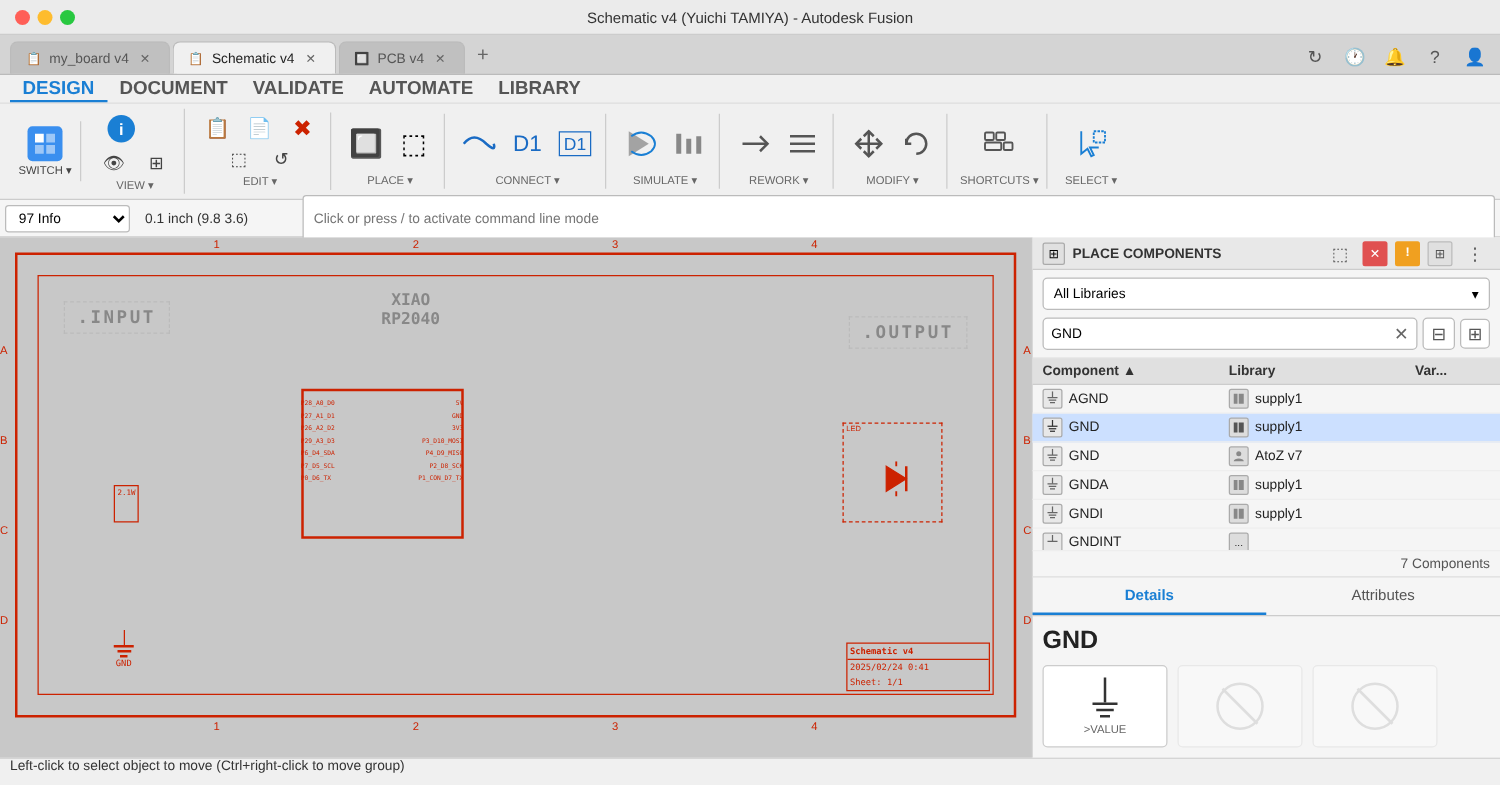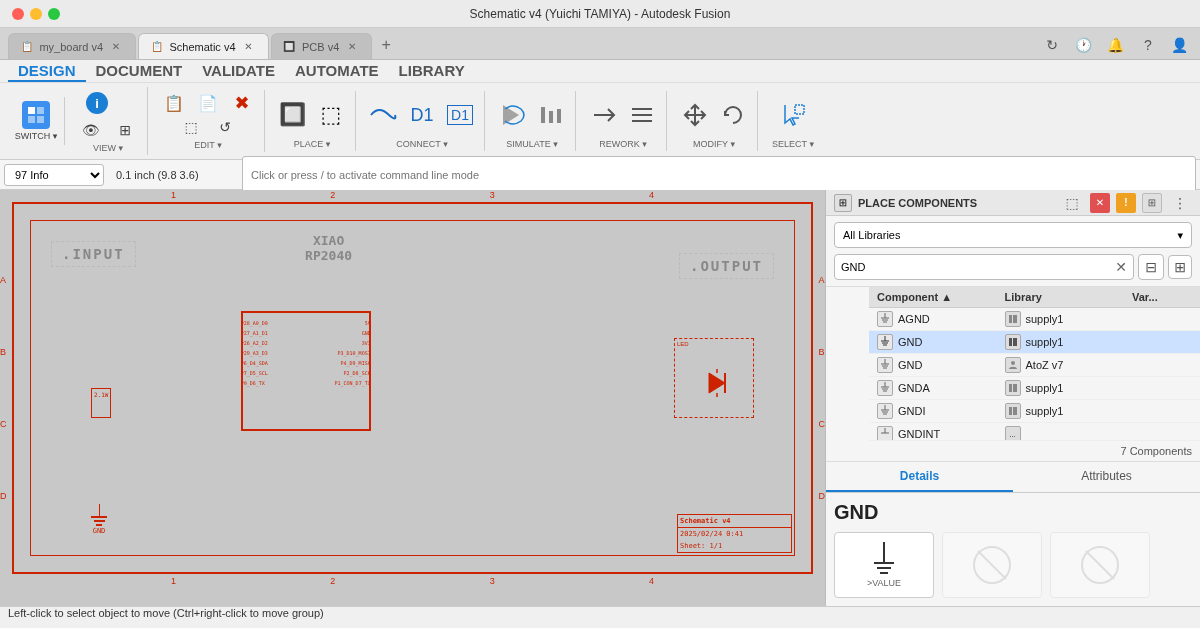--- a/index.html
+++ b/index.html
@@ -63,21 +63,21 @@
     
     .search-area { padding: 6px 8px; border-bottom: 1px solid #ddd; }
     .library-selector { width: 100%; height: 26px; border: 1px solid #bbb; border-radius: 4px; background: white; padding: 0 8px; font-size: 11px; display: flex; align-items: center; justify-content: space-between; cursor: pointer; margin-bottom: 6px; }
     .search-row { display: flex; align-items: center; gap: 4px; }
     .search-input-wrap { flex: 1; height: 26px; border: 1px solid #bbb; border-radius: 4px; background: white; display: flex; align-items: center; padding: 0 6px; }
     .search-input { border: none; outline: none; flex: 1; font-size: 11px; }
     .search-clear { cursor: pointer; color: #666; font-size: 14px; }
     .search-settings { width: 26px; height: 26px; display: flex; align-items: center; justify-content: center; cursor: pointer; color: #555; font-size: 14px; border: 1px solid #bbb; border-radius: 4px; background: white; }
 
     
-    .components-table { flex: 0 0 auto; padding-left: 43px; }
+    .components-table { flex: 0 0 auto; }
     .table-header { display: grid; grid-template-columns: 1fr 1fr 60px; background: #e0e0e0; border-bottom: 1px solid #ccc; padding: 4px 8px; }
     .table-col-header { font-size: 11px; font-weight: 600; color: #333; display: flex; align-items: center; gap: 3px; cursor: pointer; }
     .table-row { display: grid; grid-template-columns: 1fr 1fr 60px; padding: 3px 8px; border-bottom: 1px solid #eee; align-items: center; cursor: pointer; }
     .table-row-selected { background: #cce0ff; }
     .table-cell { font-size: 11px; color: #222; display: flex; align-items: center; gap: 5px; }
     .component-icon { width: 16px; height: 16px; background: #e8e8e8; border: 1px solid #aaa; border-radius: 2px; display: flex; align-items: center; justify-content: center; font-size: 8px; }
     .lib-icon { width: 16px; height: 16px; background: #ddd; border: 1px solid #aaa; border-radius: 2px; display: flex; align-items: center; justify-content: center; font-size: 8px; }
     .user-icon { width: 16px; height: 16px; background: #ddd; border: 1px solid #aaa; border-radius: 2px; display: flex; align-items: center; justify-content: center; font-size: 8px; }
     .components-count { padding: 4px 8px; font-size: 11px; color: #555; text-align: right; border-bottom: 1px solid #ddd; }
 
@@ -272,20 +272,31 @@
         <div class="ribbon-btn" style="width:36px;height:44px;">
           <svg width="28" height="28" viewBox="0 0 28 28">
             <path d="M6 14 A8 8 0 1 1 14 22" stroke="#555" stroke-width="2" fill="none"></path>
             <polyline points="6,10 6,14 10,14" stroke="#555" stroke-width="2" fill="none"></polyline>
           </svg>
         </div>
       </div>
       <span class="ribbon-group-label">MODIFY ▾</span>
     </div>
 
+    <div class="ribbon-group">
+      <div class="ribbon-btn" style="width:50px;height:44px;">
+        <svg width="28" height="28" viewBox="0 0 28 28">
+          <rect x="3" y="5" width="7" height="6" rx="1" stroke="#555" stroke-width="1.5" fill="none"></rect>
+          <rect x="12" y="5" width="7" height="6" rx="1" stroke="#555" stroke-width="1.5" fill="none"></rect>
+          <rect x="18" y="13" width="7" height="6" rx="1" stroke="#555" stroke-width="1.5" fill="none"></rect>
+          <rect x="3" y="13" width="13" height="6" rx="1" stroke="#555" stroke-width="1.5" fill="none"></rect>
+        </svg>
+      </div>
+      <span class="ribbon-group-label">SHORTCUTS ▾</span>
+    </div>
 
     <div class="ribbon-group">
       <div class="ribbon-btn" style="width:50px;height:44px;">
         <svg width="28" height="28" viewBox="0 0 28 28">
           <polyline points="6,4 6,22 11,18 14,24 16,23 13,17 20,17 Z" stroke="#1a7fd4" stroke-width="1.5" fill="none"></polyline>
           <rect x="16" y="4" width="9" height="9" stroke="#1a7fd4" stroke-width="1.5" fill="none" stroke-dasharray="2,1"></rect>
         </svg>
       </div>
       <span class="ribbon-group-label">SELECT ▾</span>
     </div>

